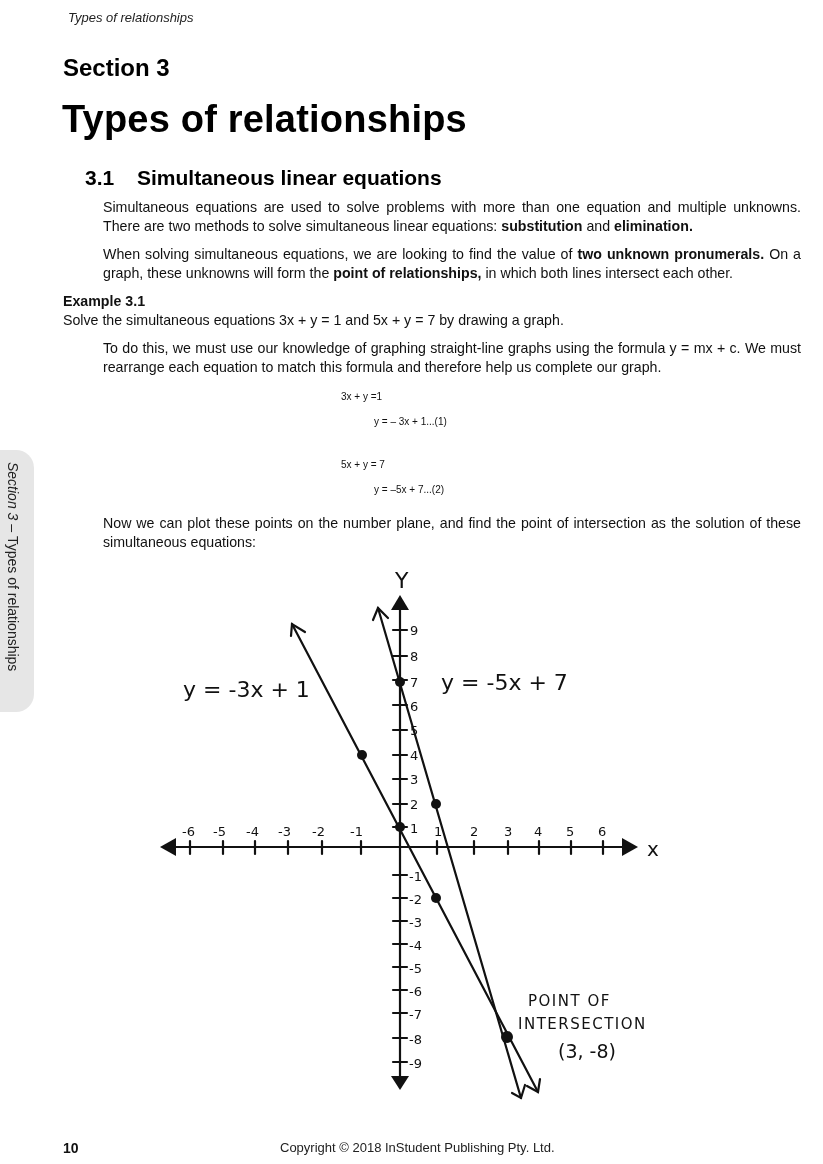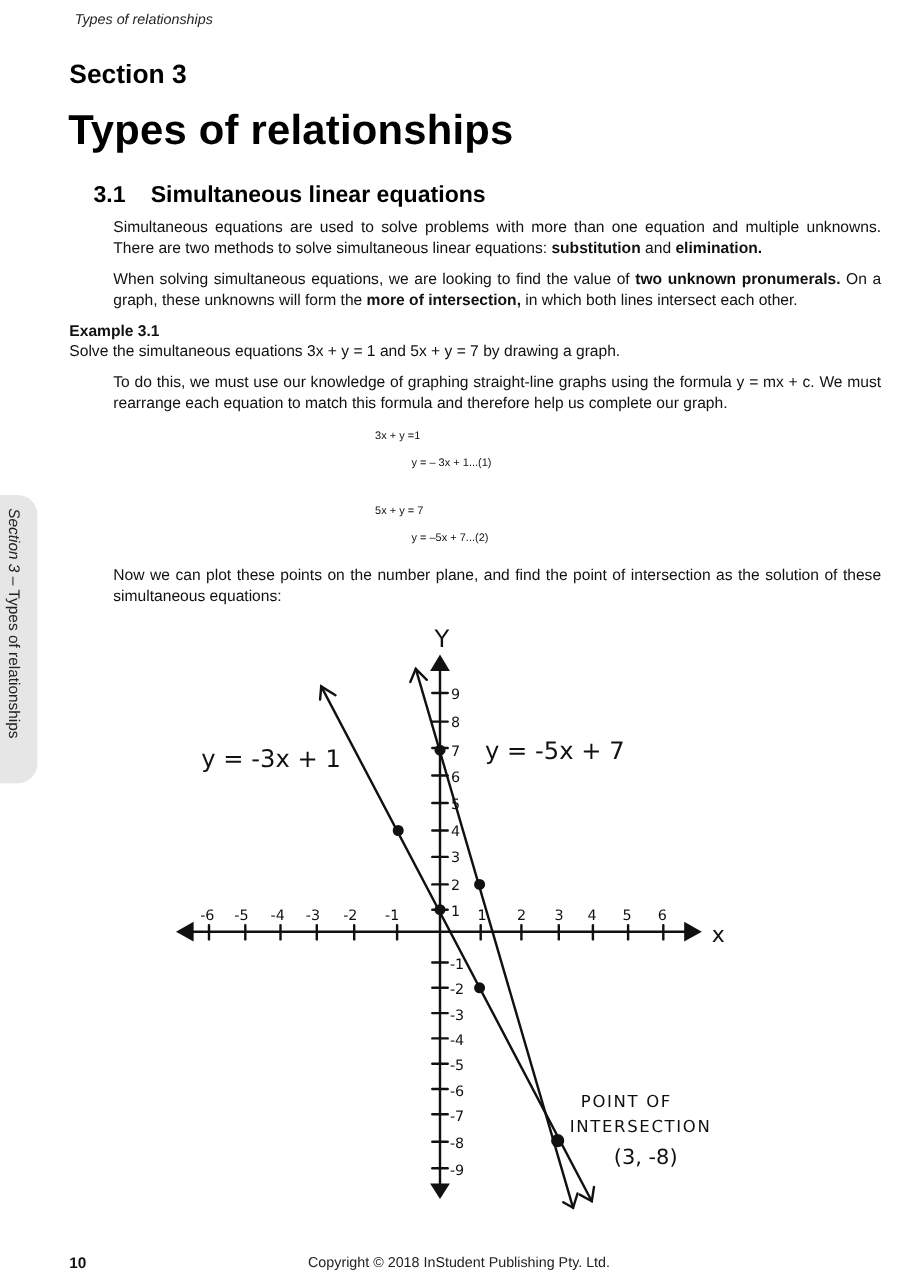--- a/index.html
+++ b/index.html
@@ -65,21 +65,21 @@
 <div class="section-label">Section 3</div>
 <div class="chapter-title">Types of relationships</div>
 <div class="subsection">
   <span class="num">3.1</span><span>Simultaneous linear equations</span>
 </div>
 
 <div class="para" style="top:198px">
   <span>Simultaneous equations are used to solve problems with more than one equation and multiple unknowns. There are two methods to solve simultaneous linear equations: </span><b>substitution</b><span> and </span><b>elimination.</b>
 </div>
 <div class="para" style="top:245px">
-  <span>When solving simultaneous equations, we are looking to find the value of </span><b>two unknown pronumerals.</b><span> On a graph, these unknowns will form the </span><b>more of intersection,</b><span> in which both lines intersect each other.</span>
+  <span>When solving simultaneous equations, we are looking to find the value of </span><b>two unknown pronumerals.</b><span> On a graph, these unknowns will form the </span><b>point of relationships,</b><span> in which both lines intersect each other.</span>
 </div>
 
 <div class="example-head">Example 3.1</div>
 <div class="example-task">Solve the simultaneous equations 3x + y = 1 and 5x + y = 7 by drawing a graph.</div>
 <div class="para" style="top:339px">To do this, we must use our knowledge of graphing straight-line graphs using the formula y = mx + c. We must rearrange each equation to match this formula and therefore help us complete our graph.</div>
 
 <div class="eq" style="left:341px; top:391px">3x + y =1</div>
 <div class="eq" style="left:374px; top:416px">y = – 3x + 1...(1)</div>
 <div class="eq" style="left:341px; top:459px">5x + y = 7</div>
 <div class="eq" style="left:374px; top:484px">y = –5x + 7...(2)</div>

